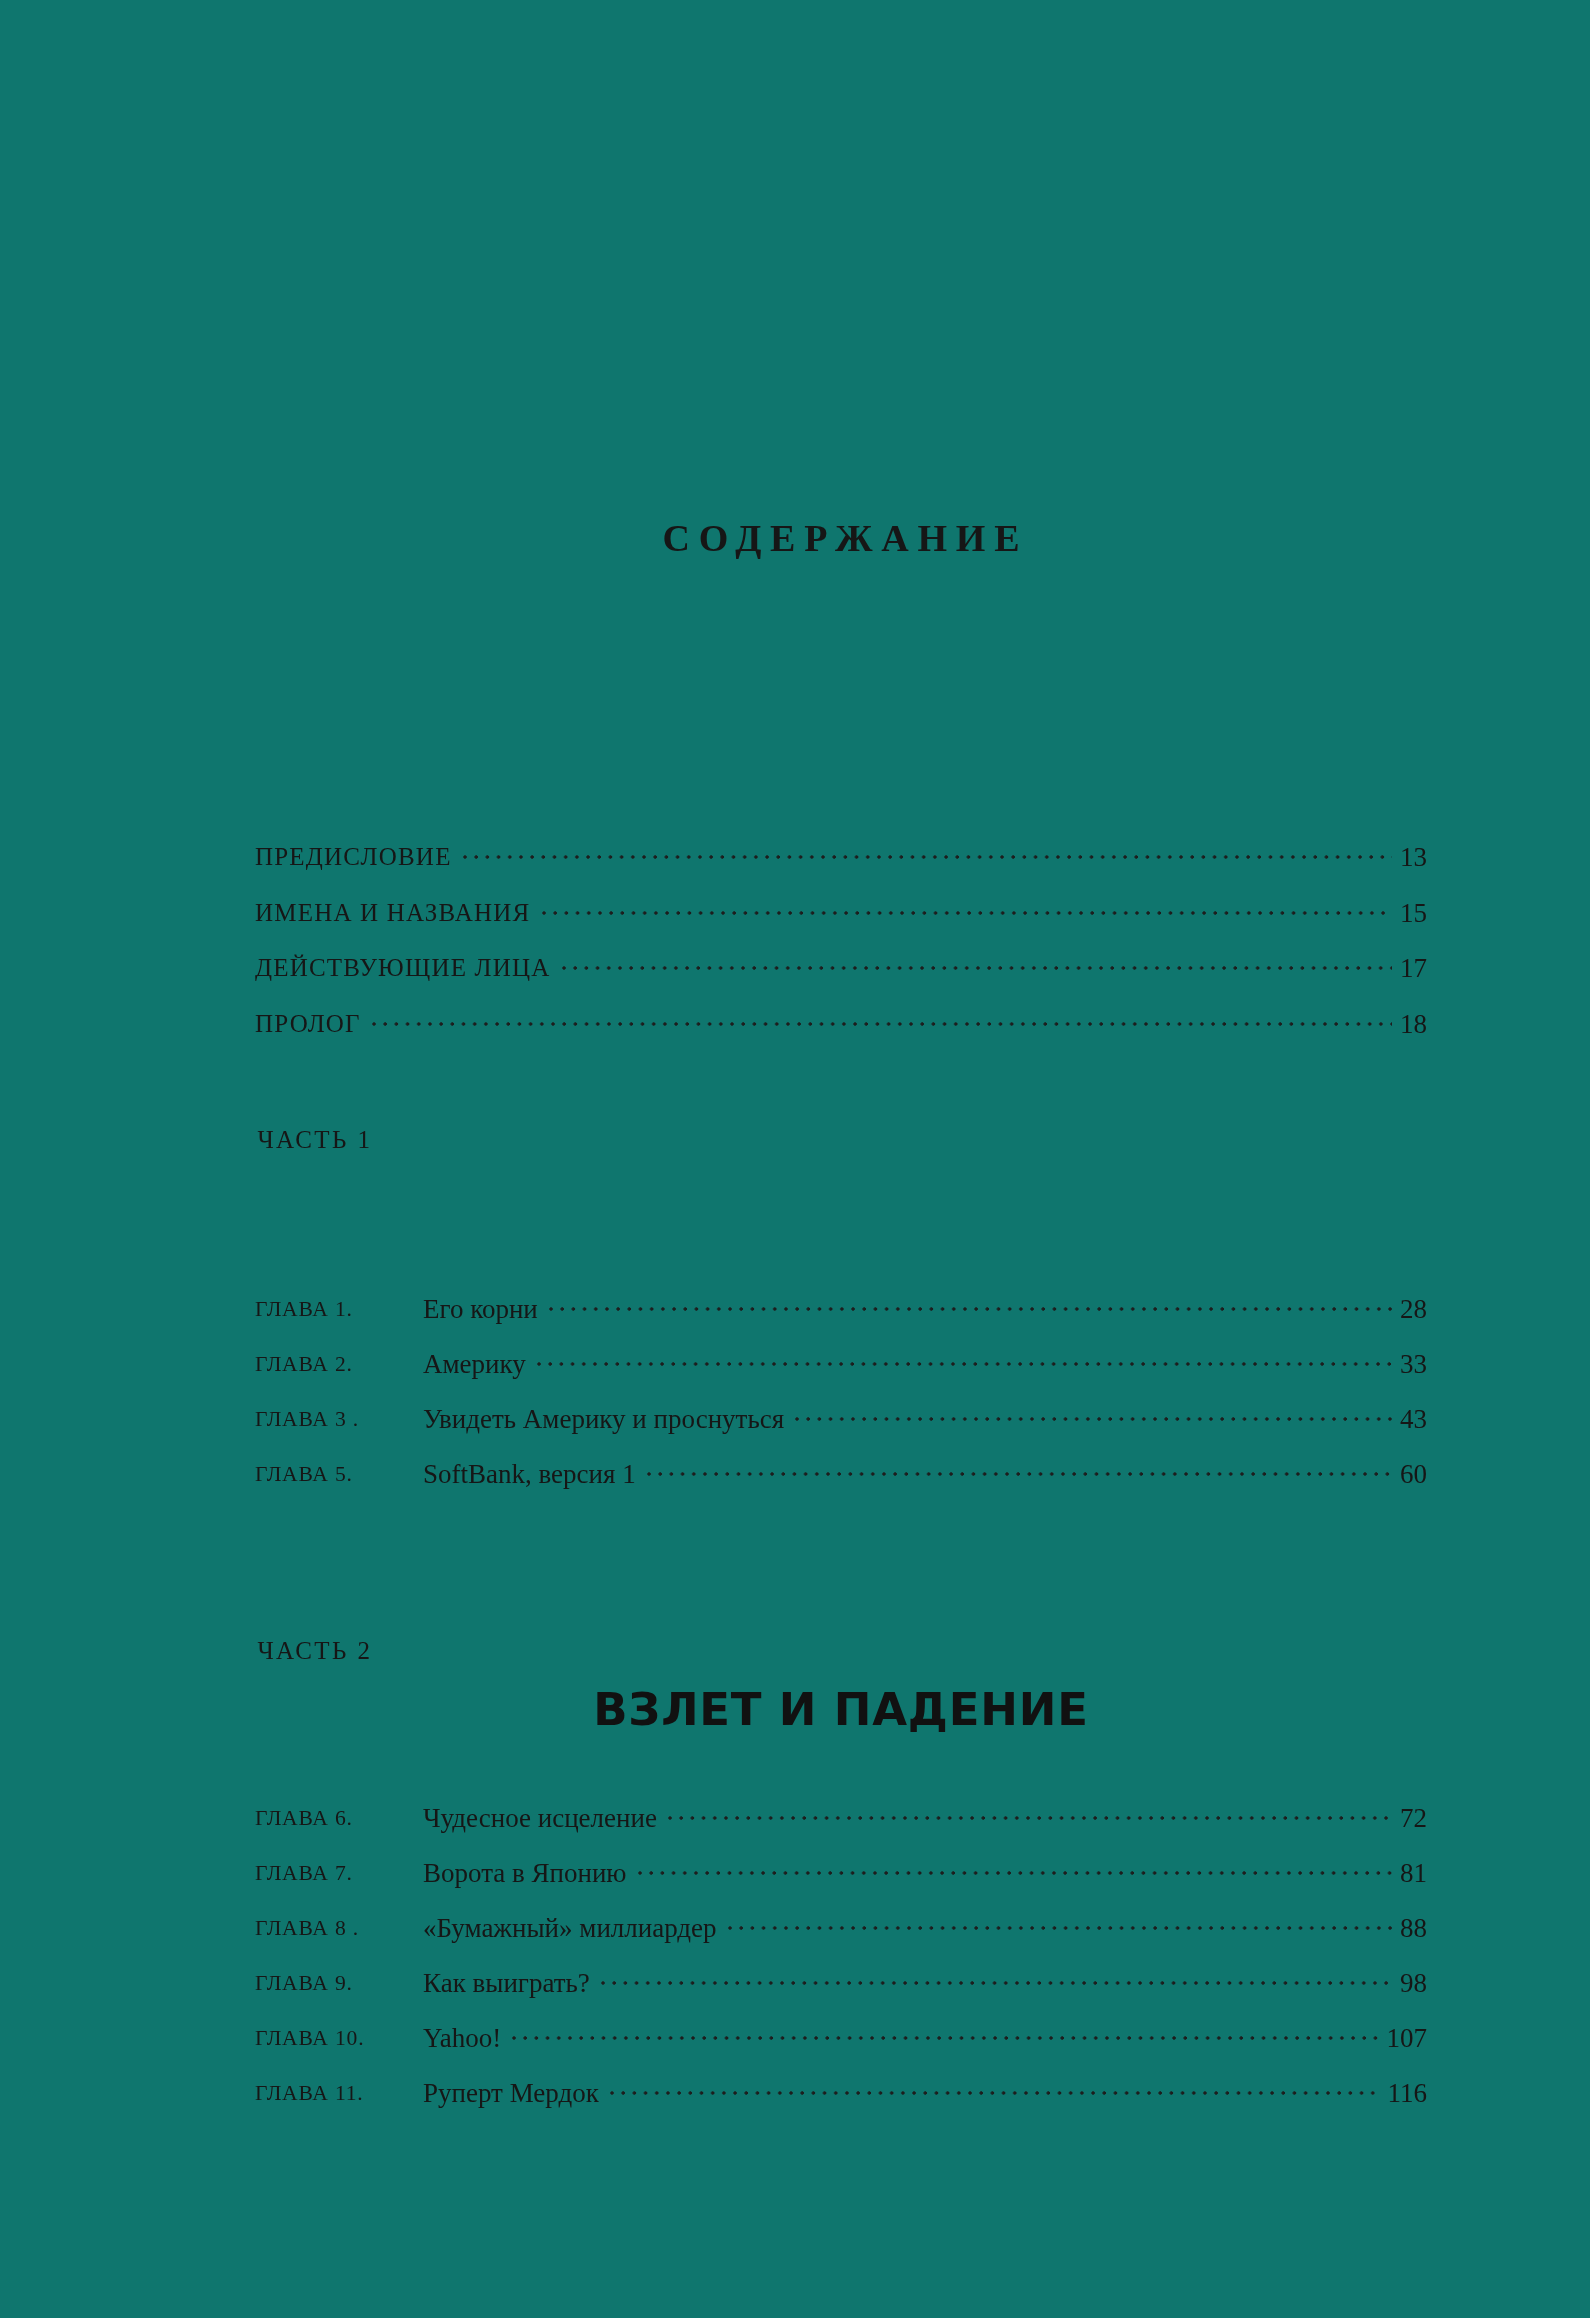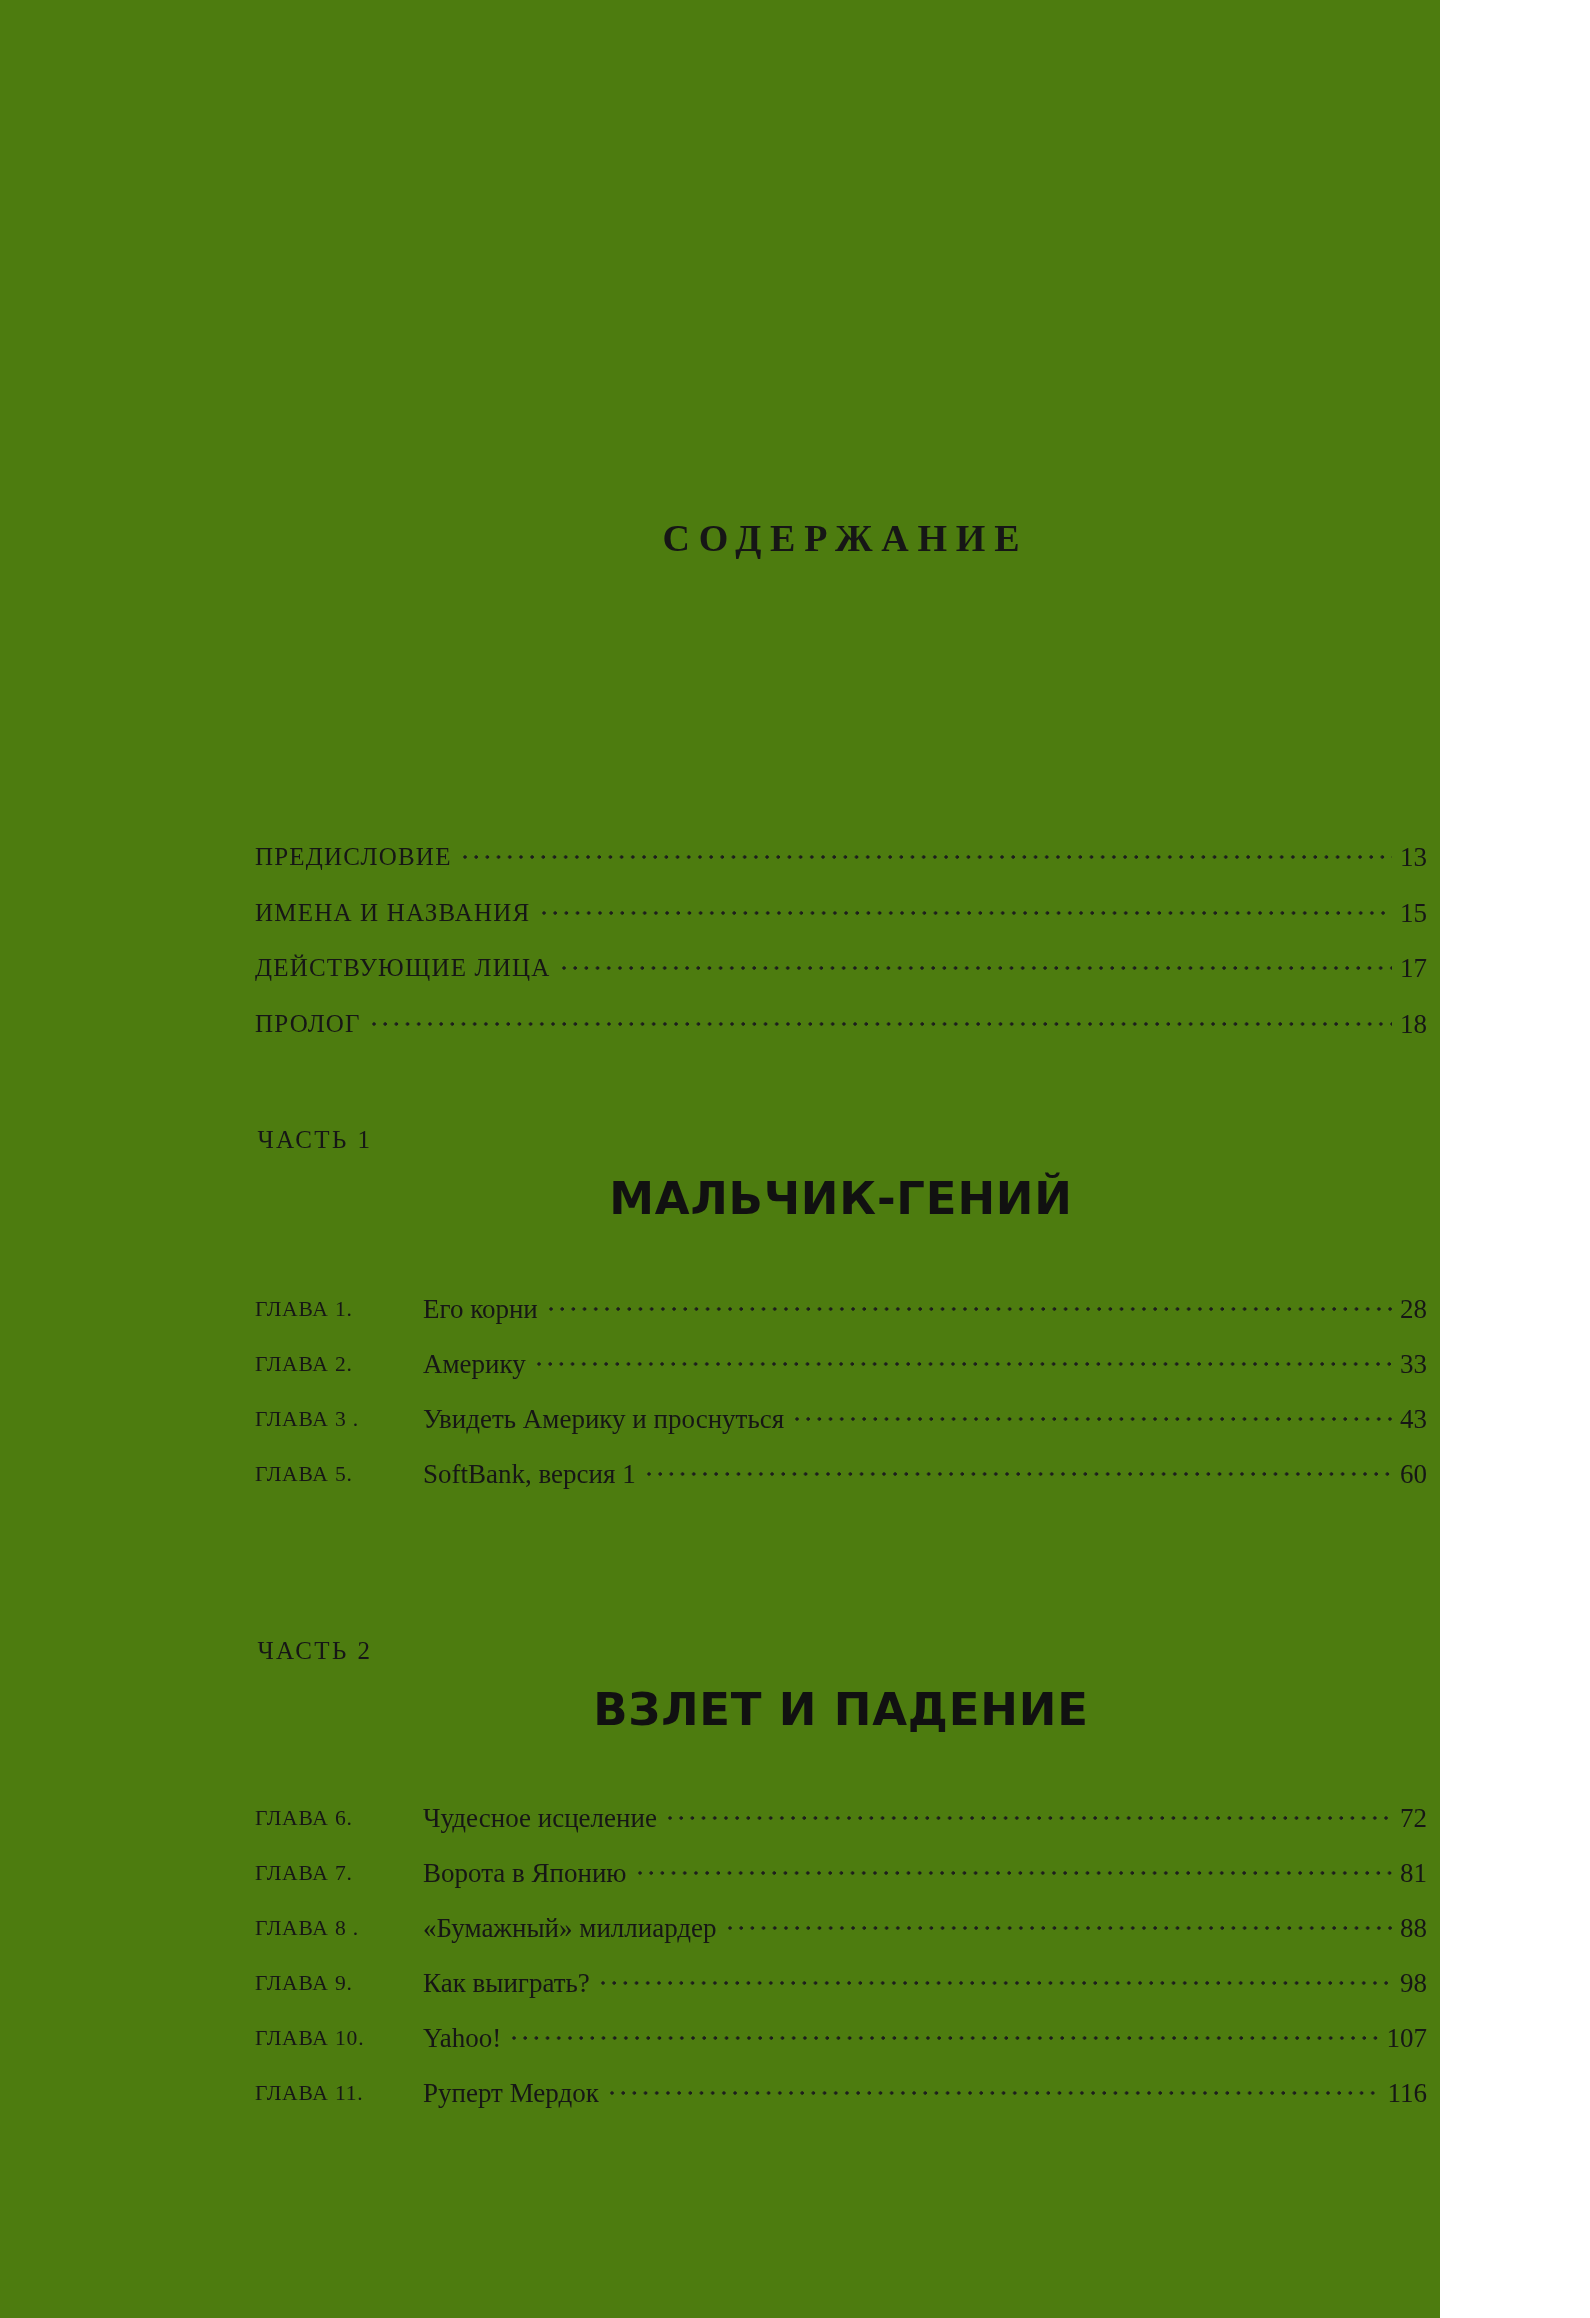--- a/index.html
+++ b/index.html
@@ -9,23 +9,23 @@
   }
   body {
     width: 1590px;
     height: 2319px;
     font-family: "Liberation Serif", "DejaVu Serif", serif;
     color: #161616;
     overflow: hidden;
   }
   .page {
     position: relative;
-    width: 1440px;
+    width: 1590px;
     height: 2319px;
-    background: #4d7c0f;
+    background: #0f766e;
   }
   .block {
     position: absolute;
     left: 255px;
     width: 1172px;
   }
   
   .toc-title {
     top: 519px;
     margin: 0;
@@ -124,21 +124,20 @@
     </div>
     <div class="toc-row">
       <span class="fm-label">ПРОЛОГ</span>
       <span class="leader"></span>
       <span class="page-num">18</span>
     </div>
   </section>
 
   <section class="block" id="part1-heading">
     <div class="part-kicker">ЧАСТЬ 1</div>
-    <div class="part-title">МАЛЬЧИК-ГЕНИЙ</div>
   </section>
 
   <section class="block chapters" id="chapters1">
     <div class="toc-row">
       <span class="ch-label">ГЛАВА 1.</span>
       <span class="entry-text">Его корни</span>
       <span class="leader"></span>
       <span class="page-num">28</span>
     </div>
     <div class="toc-row">

